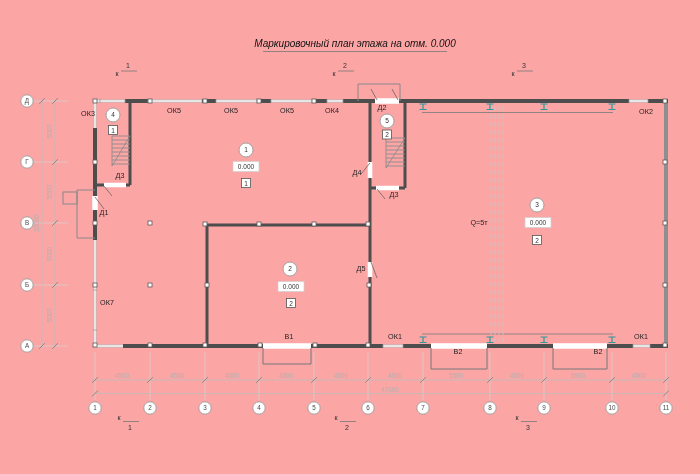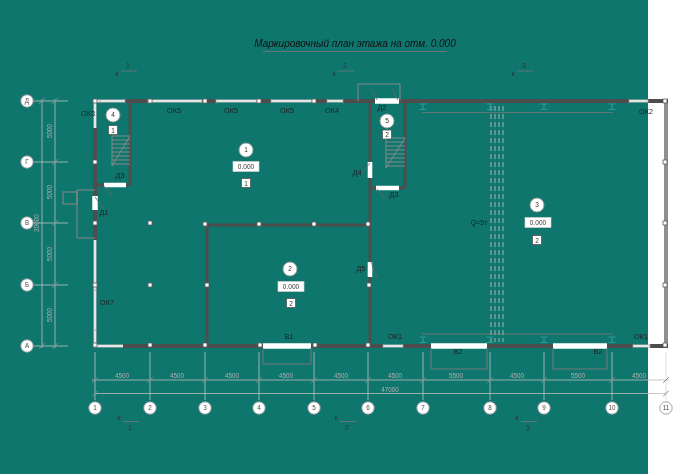--- a/index.html
+++ b/index.html
@@ -1,16 +1,16 @@
 <!DOCTYPE html>
 <html><head>
 <meta charset="utf-8">
 <style>
   html,body{margin:0;padding:0;background:#fff;}
-  .canvas{width:648px;height:474px;background:#0f766e;position:relative;font-family:"Liberation Sans",sans-serif;}
+  .canvas{width:700px;height:474px;background:#fca5a5;position:relative;font-family:"Liberation Sans",sans-serif;}
   svg text{text-anchor:middle;font-family:"Liberation Sans",sans-serif;}
   .t-title{font-size:10px;font-style:italic;fill:#111;}
   .t-lbl{font-size:7.2px;fill:#1f1f1f;}
   .t-dim{font-size:6.3px;fill:#b0b0b0;}
   .t-axis{font-size:6.3px;fill:#4a4a4a;}
   .t-room{font-size:6.5px;fill:#333;}
   .t-sec{font-size:7px;fill:#333;}
   .w-base{stroke:#b9b9b9;stroke-width:3;fill:none;}
   .w-core{stroke:#fff;stroke-width:1.3;fill:none;}
   .w-dark{stroke:#4d4d4d;stroke-width:4;fill:none;}

